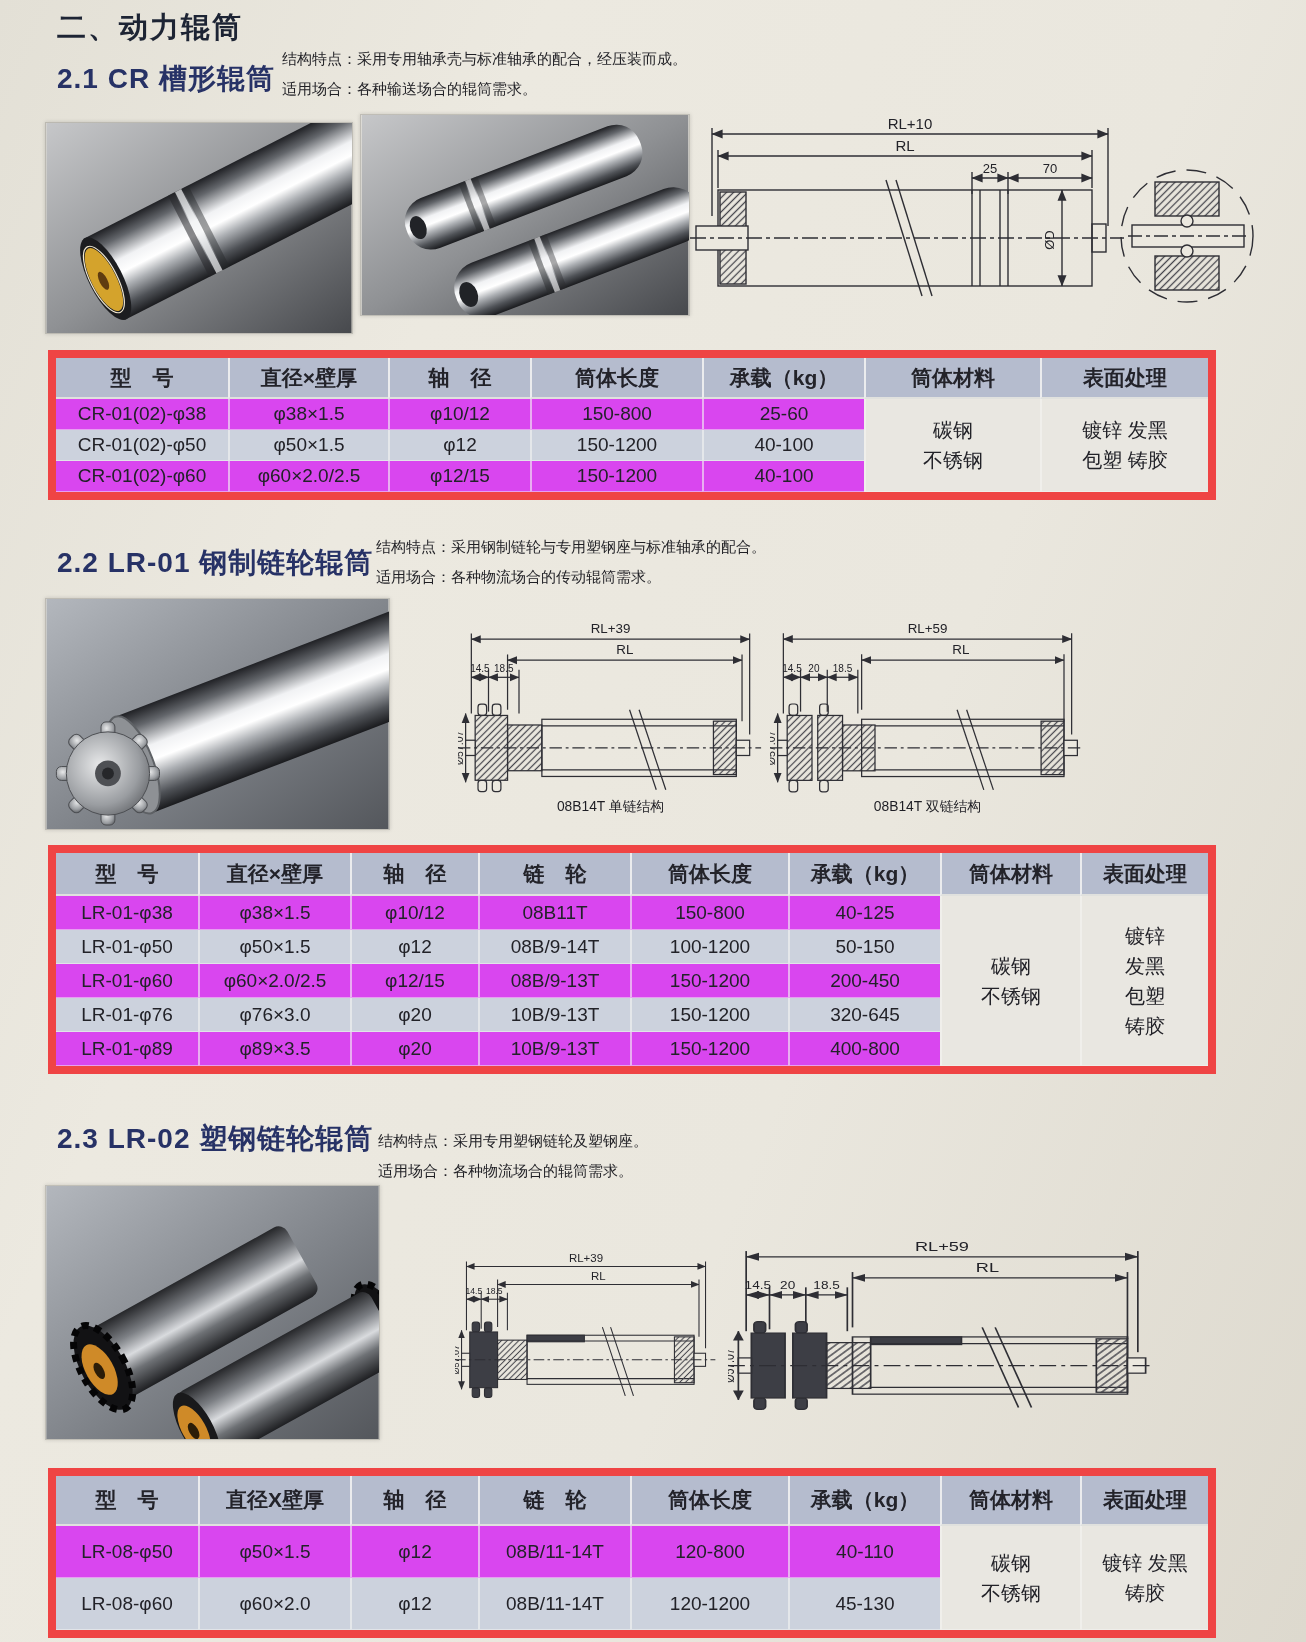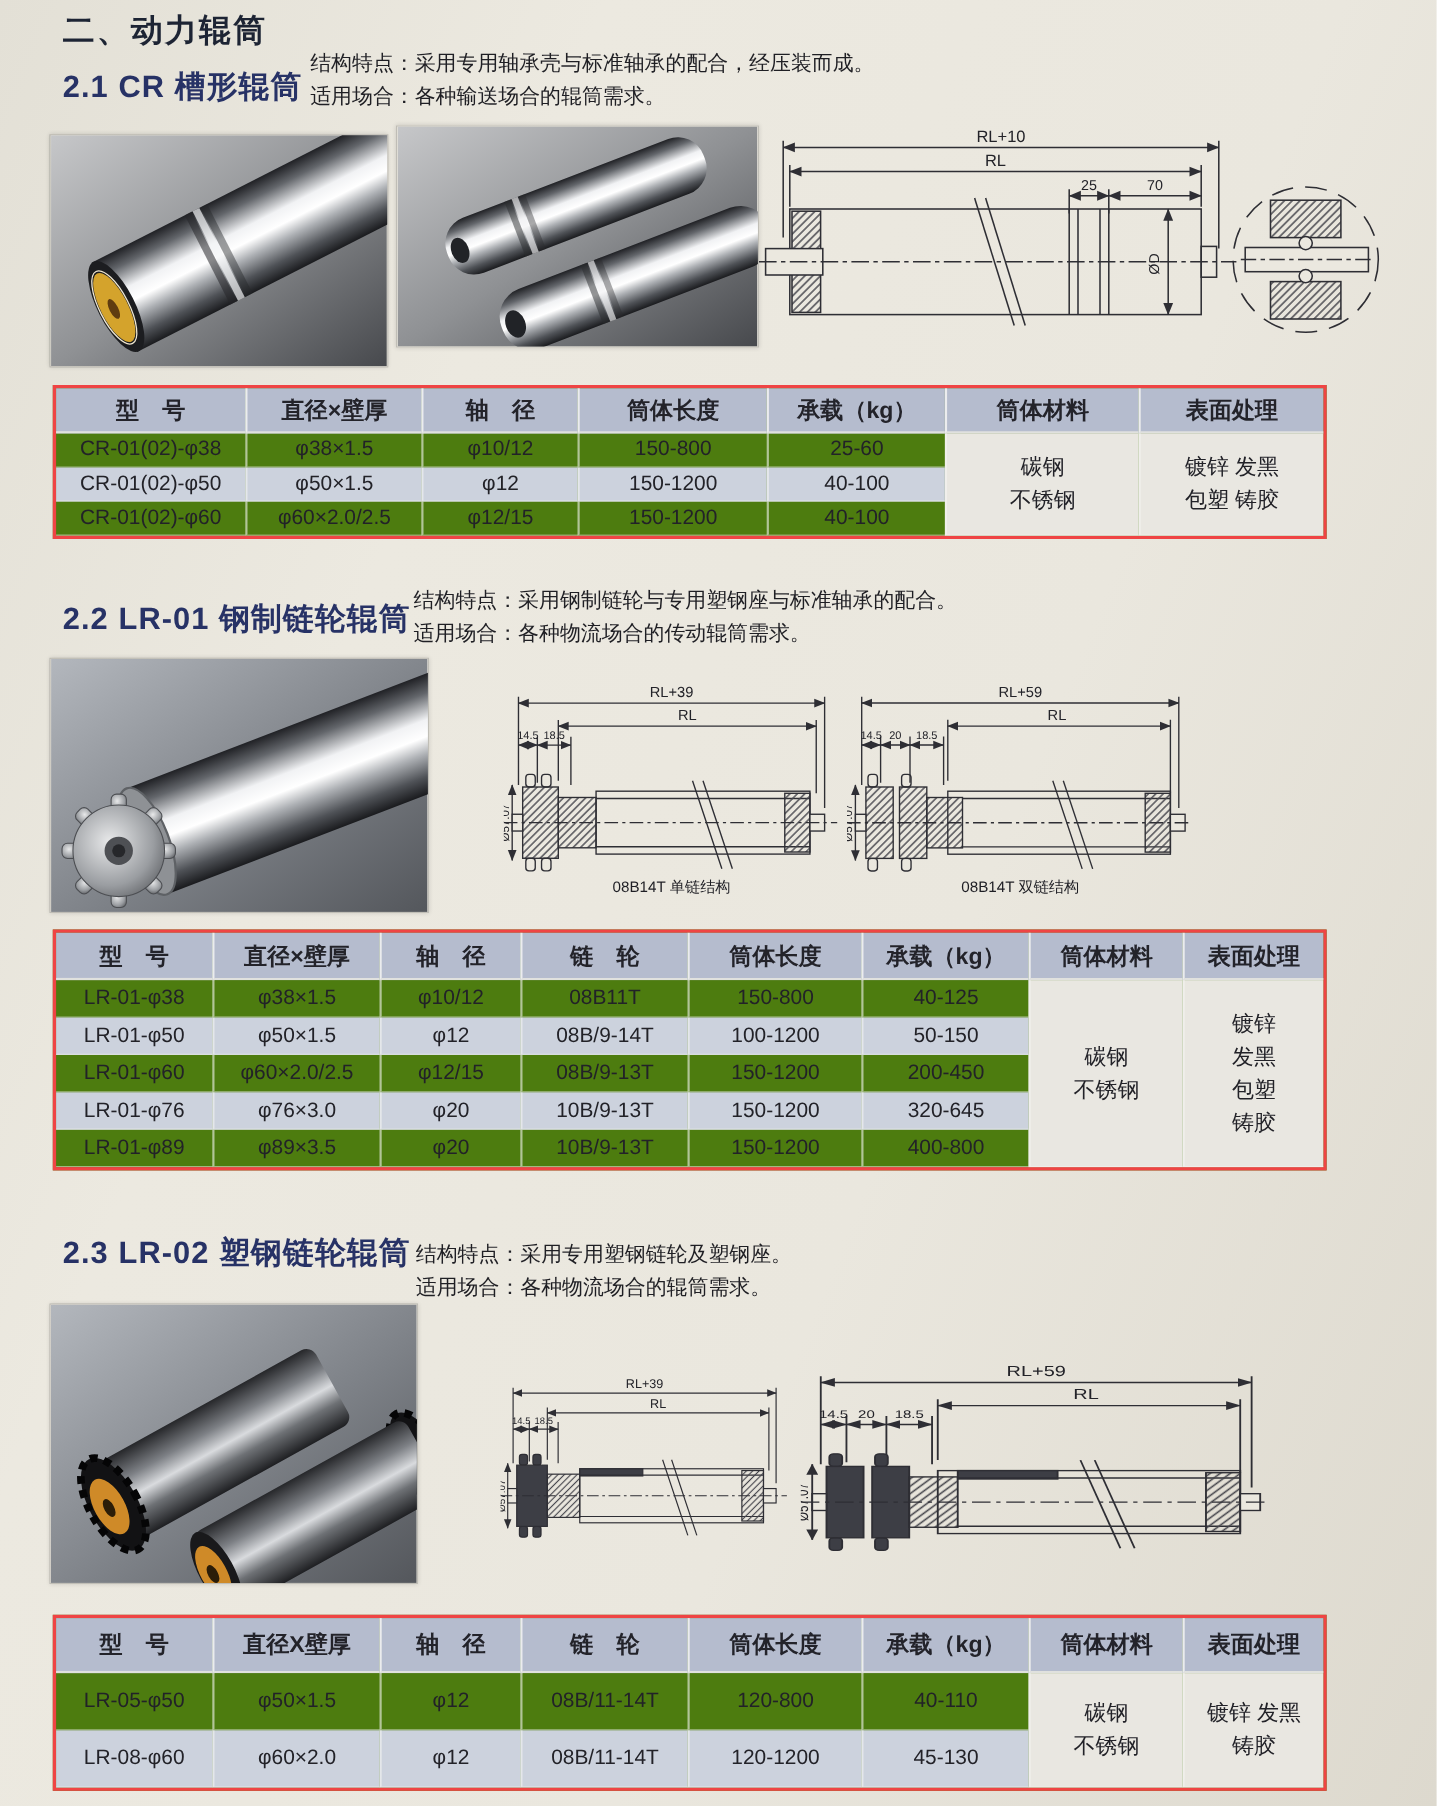--- a/index.html
+++ b/index.html
@@ -5,24 +5,24 @@
   * { margin:0; padding:0; box-sizing:border-box; }
   html,body { width:1306px; height:1642px; }
   body {
     font-family:"Liberation Sans","DejaVu Sans",sans-serif;
     position:relative; overflow:hidden;
     background:linear-gradient(112deg,#e3e0d6 0%,#ece9e0 28%,#eae7de 62%,#ddd9ce 100%);
   }
   .abs { position:absolute; }
   .doc-title { font-size:29px; font-weight:bold; color:#1d2434; letter-spacing:2px; white-space:nowrap; }
   .sec-head  { font-size:28px; font-weight:bold; color:#273266; letter-spacing:1px; white-space:nowrap; }
-  .desc { font-size:19px; color:#1f1f24; line-height:30px; white-space:nowrap;text-align:right; }
+  .desc { font-size:15px; color:#1f1f24; line-height:30px; white-space:nowrap;text-align:right; }
   .photo { border:1px solid rgba(0,0,0,.18); box-shadow:0 0 4px rgba(0,0,0,.15); }
   table.tbl { position:absolute; border-collapse:separate; border-spacing:0; table-layout:fixed;
-    border:3px solid #ef4444; background:#4d7c0f; }
+    border:8px solid #ef4444; background:#d946ef; }
   .tbl th { background:#b5bcce; color:#23232a; font-size:21px; font-weight:600;
     border-left:2px solid rgba(245,245,243,.85); border-bottom:2px solid #e0e1de; text-align:center; }
   .tbl th:first-child { border-left:none; }
   .tbl td { font-size:19px; color:#222228; text-align:center; vertical-align:middle;
     border-left:2px solid rgba(245,245,243,.6); border-bottom:1px solid rgba(245,245,243,.5); }
   .tbl td:first-child { border-left:none; }
   .tbl tr.blue td { background:#ccd2dd; }
   .tbl td.mg { background:#e9e7e1; font-size:20px; line-height:30px; }
   .t1 thead tr { height:41px; } .t1 tbody tr { height:31px;margin-top:24px; }
   .t2 thead tr { height:43px; } .t2 tbody tr { height:34px; }
@@ -519,21 +519,21 @@
     <th>轴　径</th>
     <th>链　轮</th>
     <th>筒体长度</th>
     <th>承载（kg）</th>
     <th>筒体材料</th>
     <th>表面处理</th>
   </tr>
     </thead>
   <tbody>
   <tr>
-    <td>LR-05-φ50</td>
+    <td>LR-08-φ50</td>
     <td>φ50×1.5</td>
     <td>φ12</td>
     <td>08B/11-14T</td>
     <td>120-800</td>
     <td>40-110</td>
     <td class="mg" rowspan="2">
       <div>碳钢</div>
       <div>不锈钢</div>
     </td>
     <td class="mg" rowspan="2">

